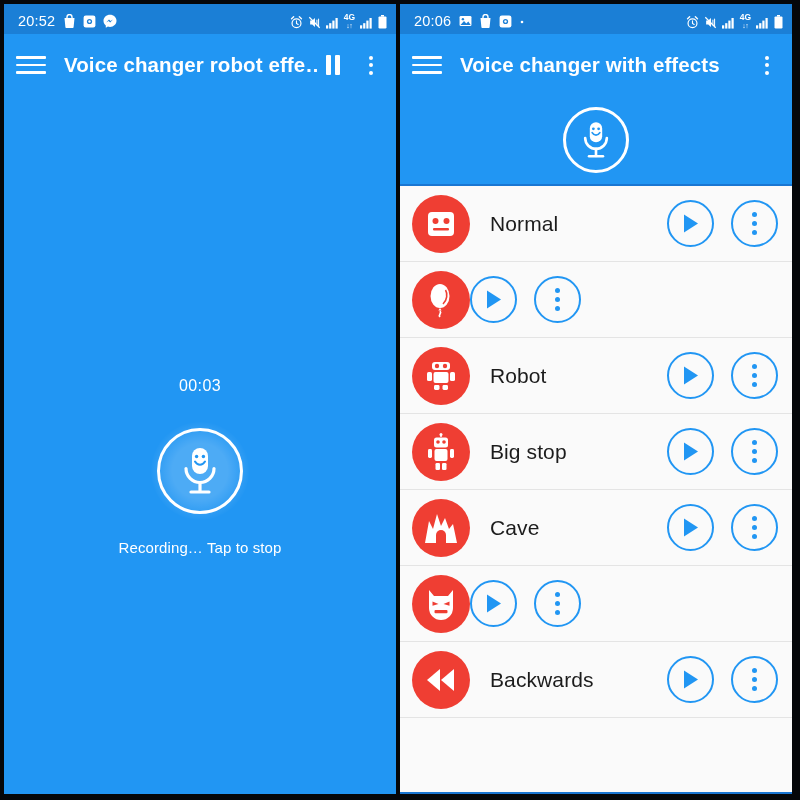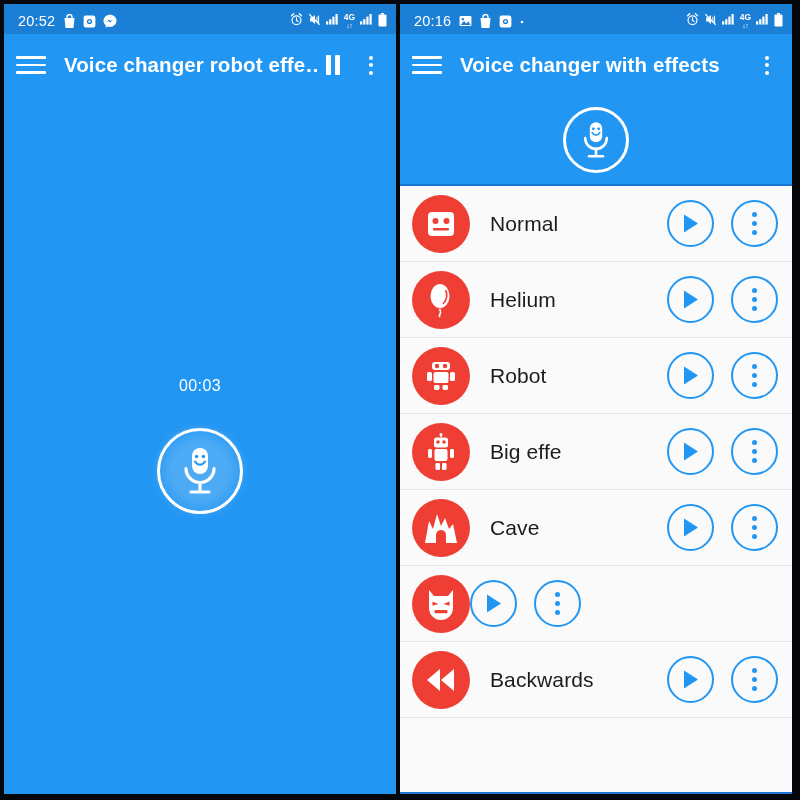--- a/index.html
+++ b/index.html
@@ -37,21 +37,21 @@
     color: #fff;
   }
   .sb-time {
     font-size: 14.5px;
     letter-spacing: .2px;
     font-weight: 400;
     color: #fff;
     margin-right: 8px;
   }
   .sb-left-icons { display: flex; align-items: center; gap: 7px; }
-  .sb-right-icons { display: flex; align-items: flex-start; gap: 5px; margin-left: auto; }
+  .sb-right-icons { display: flex; align-items: flex-end; gap: 5px; margin-left: auto; }
   .sbi { display: block; }
 
   
   .appbar {
     height: 62px;
     background: #2196f3;
     display: flex;
     align-items: center;
     padding: 0 14px 0 12px;
     flex: none;
@@ -281,27 +281,28 @@
             <circle cx="18.6" cy="10.5" r="1.7" fill="#2196f3"></circle>
             <circle cx="25.4" cy="10.5" r="1.7" fill="#2196f3"></circle>
             <path d="M17 15.5c1.3 2.2 2.9 3.2 5 3.2s3.7-1 5-3.2" stroke="#2196f3" stroke-width="2" fill="none" stroke-linecap="round"></path>
             <path d="M8 22.5a14 14 0 0 0 28 0" stroke="#fff" stroke-width="3.2" fill="none" stroke-linecap="round"></path>
             <path d="M22 36.5v9" stroke="#fff" stroke-width="3.2" stroke-linecap="round"></path>
             <path d="M13 46h18" stroke="#fff" stroke-width="3.2" stroke-linecap="round"></path>
           </svg>
         </div>
       </div>
 
+      <div class="rec-caption">Recording… Tap to stop</div>
     </div>
   </div>
 
   <div class="panel">
 
     <div class="statusbar">
-      <span class="sb-time">20:16</span>
+      <span class="sb-time">20:06</span>
       <span class="sb-left-icons">
         <svg class="sbi" width="13" height="12" viewBox="0 0 14 12">
             <rect x=".6" y=".6" width="12.8" height="10.8" rx="1.4" fill="#fff"></rect>
             <circle cx="4.2" cy="4" r="1.3" fill="#1b7fd6"></circle>
             <path d="M1.6 10.2 5.4 6l2.5 2.6L10 6.6l2.6 3.6z" fill="#1b7fd6"></path>
           </svg>
         <svg class="sbi" width="13" height="14" viewBox="0 0 13 14">
             <path d="M1.5 4h10l-.9 9.3a.8.8 0 0 1-.8.7H3.2a.8.8 0 0 1-.8-.7z" fill="#fff"></path>
             <path d="M4 4.6V3a2.5 2.5 0 0 1 5 0v1.6" stroke="#fff" stroke-width="1.4" fill="none"></path>
           </svg>
@@ -404,21 +405,20 @@
 
       <div class="row">
         <span class="row-icon">
           <svg width="32" height="36" viewBox="0 0 32 36">
               <ellipse cx="15" cy="14" rx="9.5" ry="12" fill="#fff"></ellipse>
               <path d="M15 26l-1.6 2.5h3.2z" fill="#fff"></path>
               <path d="M15 29c2.5 2.5-2.5 3.5 0 6" stroke="#fff" stroke-width="1.7" fill="none"></path>
               <path d="M20.5 8c2.2 3.5 1.8 10-2.5 14" stroke="#ef3e33" stroke-width="1.6" fill="none"></path>
             </svg>
         </span>
-        <span class="row-label">Helium</span>
         <span class="circle-btn play">
           <svg width="19" height="21" viewBox="0 0 19 21">
               <path d="M3 1.5 17 10.5 3 19.5z" fill="#2196f3"></path>
             </svg>
         </span>
         <span class="circle-btn more">
           <span class="more-dots">
               <i></i>
               <i></i>
               <i></i>
@@ -463,21 +463,21 @@
               <rect x="8" y="4.5" width="14" height="10" rx="2.5" fill="#fff"></rect>
               <circle cx="12" cy="9" r="1.8" fill="#ef3e33"></circle>
               <circle cx="18" cy="9" r="1.8" fill="#ef3e33"></circle>
               <rect x="2" y="16" width="4" height="9" rx="1.4" fill="#fff"></rect>
               <rect x="24" y="16" width="4" height="9" rx="1.4" fill="#fff"></rect>
               <rect x="8.5" y="16" width="13" height="12" rx="2" fill="#fff"></rect>
               <rect x="9.5" y="30" width="4.5" height="7" rx="1.3" fill="#fff"></rect>
               <rect x="16" y="30" width="4.5" height="7" rx="1.3" fill="#fff"></rect>
             </svg>
         </span>
-        <span class="row-label">Big effe</span>
+        <span class="row-label">Big stop</span>
         <span class="circle-btn play">
           <svg width="19" height="21" viewBox="0 0 19 21">
               <path d="M3 1.5 17 10.5 3 19.5z" fill="#2196f3"></path>
             </svg>
         </span>
         <span class="circle-btn more">
           <span class="more-dots">
               <i></i>
               <i></i>
               <i></i>

